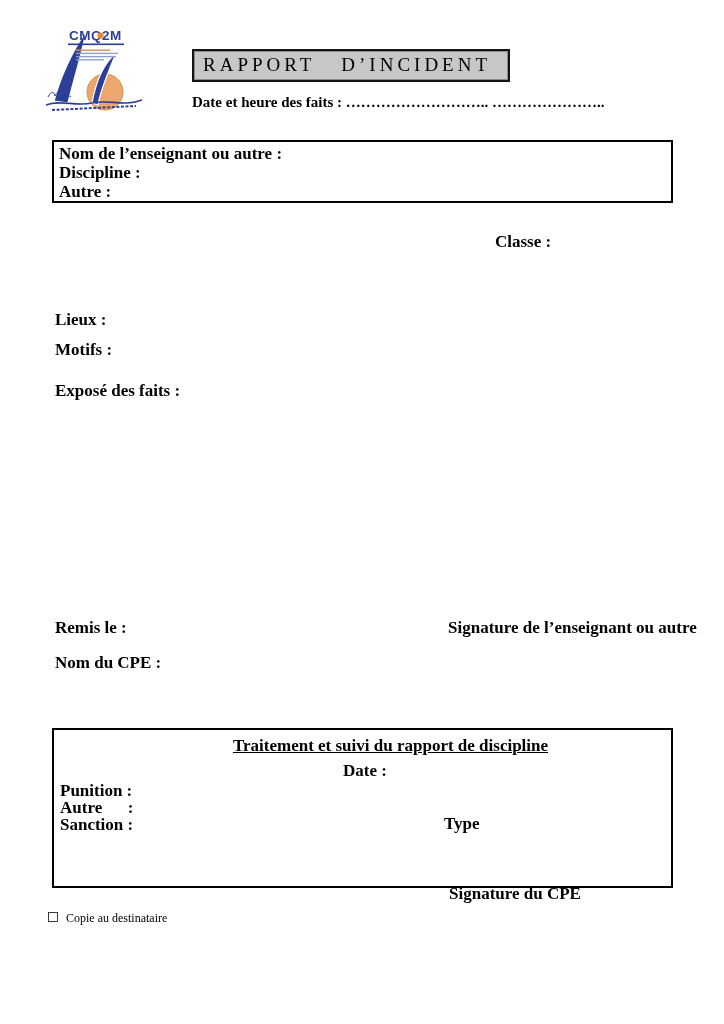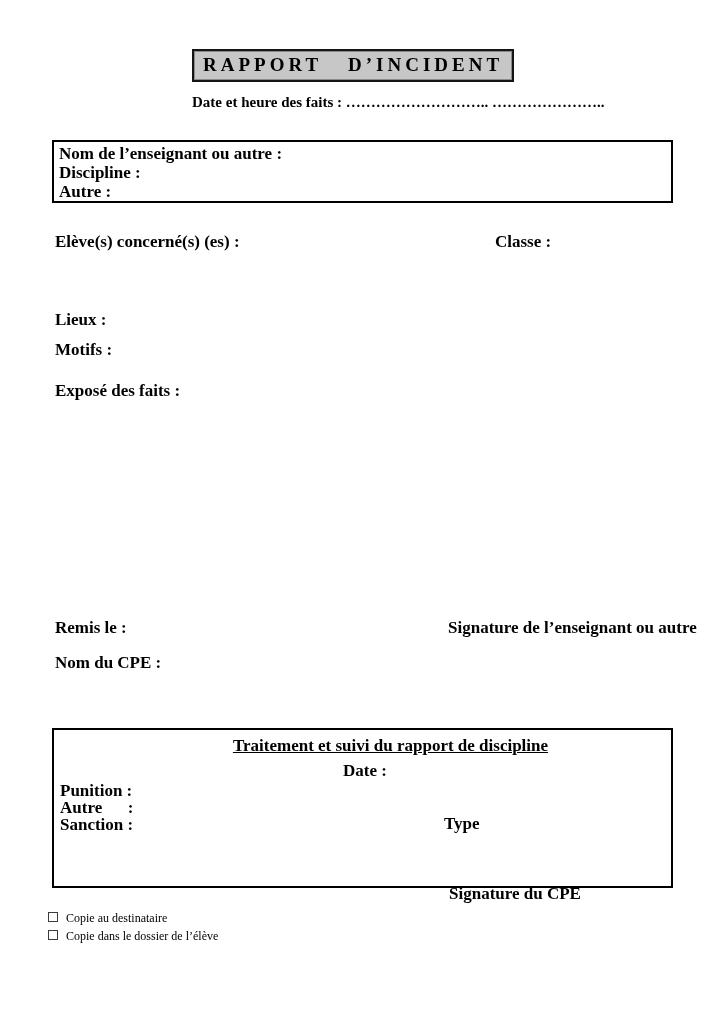--- a/index.html
+++ b/index.html
@@ -13,22 +13,22 @@
     overflow:hidden;
   }
   .abs { position:absolute; }
   .lbl { font-weight:bold; font-size:17px; line-height:19px; white-space:pre; }
   .box { position:absolute; border:2px solid #000; box-sizing:border-box; background:#fff; }
   .title-bar {
     position:absolute;
     left:192px; top:49px;
     background:#c7c7c7;
     border:2px solid #141414;
-    padding:3px 9px 4px 9px;
-    font-weight:bold;
+    padding:3px 17px 4px 9px;
+    font-weight:normal;
     font-size:19px;
     letter-spacing:4px;
     white-space:pre;
     box-shadow:0 0 0 1px #8a8a8a inset;
   }
   .date-line { left:192px; top:93px; font-size:15px; }
   .teacher-box { left:52px; top:140px; width:621px; height:63px; }
   .teacher-box .inner { padding:2px 0 0 5px; }
   .treatment-box { left:52px; top:728px; width:621px; height:160px; }
   .t-title {
@@ -45,34 +45,59 @@
     margin-right:8px;
     vertical-align:0px;
     background:#fff;
   }
 </style>
 </head>
 <body>
 
 <div class="page">
 
+  <div class="abs" style="left:44px; top:27px; width:102px; height:88px;">
+    <svg width="102" height="88" viewBox="0 0 102 88">
+
+      <circle cx="61" cy="65" r="18" fill="#eca76c"></circle>
+      <circle cx="61" cy="65" r="18" fill="none" stroke="#d98f4f" stroke-width="1"></circle>
+
+      <path d="M10,74 C16,52 28,24 42,5 C36,34 28,58 24,76 Z" fill="#2b3f97" stroke="#ffffff" stroke-width="1.2"></path>
+
+      <path d="M48,76 C52,54 60,36 72,26 C64,46 56,64 54,78 Z" fill="#2b3f97" stroke="#ffffff" stroke-width="1.2"></path>
+
+      <path d="M2,78 C16,72 32,80 48,76 C64,72 80,80 98,73" fill="none" stroke="#2b3f97" stroke-width="1.6"></path>
+
+      <path d="M4,70 C7,64 10,64 11,69 C13,64 16,66 17,70 C20,66 24,68 27,70" fill="none" stroke="#2b3f97" stroke-width="1"></path>
+
+      <path d="M8,83 L92,79" stroke="#2b3f97" stroke-width="2" stroke-dasharray="3 1.6"></path>
+
+      <text x="25" y="13" font-family="Liberation Sans, sans-serif" font-size="13.5" font-weight="bold" fill="#2b3f97" letter-spacing="0.5">CMQ2M</text>
+      <circle cx="56.5" cy="8.5" r="3" fill="#e58a2a"></circle>
+
+      <rect x="24" y="16.5" width="56" height="1.6" fill="#2b3f97"></rect>
+      <rect x="32" y="22.5" width="34" height="1.4" fill="#d98f4f"></rect>
+      <rect x="32" y="25.7" width="42" height="1.4" fill="#8ea0c6"></rect>
+      <rect x="32" y="28.9" width="40" height="1.4" fill="#8ea0c6"></rect>
+      <rect x="32" y="32.1" width="28" height="1.4" fill="#8ea0c6"></rect>
+    </svg>
+  </div>
 
   <div class="title-bar">RAPPORT   D’INCIDENT</div>
 
   <div class="abs lbl date-line">Date et heure des faits : ……………………….. …………………..</div>
 
   <div class="box teacher-box">
     <div class="inner">
       <div class="lbl">Nom de l’enseignant ou autre :</div>
       <div class="lbl">Discipline :</div>
       <div class="lbl">Autre :</div>
     </div>
   </div>
 
-  <div class="abs lbl" style="left:55px; top:232px;">Elève(s) concerné(s) (es) :</div>
   <div class="abs lbl" style="left:495px; top:232px;">Classe :</div>
 
   <div class="abs lbl" style="left:55px; top:310px;">Lieux :</div>
   <div class="abs lbl" style="left:55px; top:340px;">Motifs :</div>
   <div class="abs lbl" style="left:55px; top:381px;">Exposé des faits :</div>
 
   <div class="abs lbl" style="left:55px; top:618px;">Remis le :</div>
   <div class="abs lbl" style="left:448px; top:618px;">Signature de l’enseignant ou autre</div>
   <div class="abs lbl" style="left:55px; top:653px;">Nom du CPE :</div>
 
@@ -82,17 +107,14 @@
     <div class="abs lbl" style="left:6px; top:51px;">Punition :</div>
     <div class="abs lbl" style="left:6px; top:68px;">Autre      :</div>
     <div class="abs lbl" style="left:6px; top:85px;">Sanction :</div>
     <div class="abs lbl" style="left:390px; top:84px;">Type</div>
     <div class="abs lbl" style="left:395px; top:118px;margin-top:36px;">Signature du CPE</div>
   </div>
 
   <div class="cb-row" style="top:893px;">
     <span class="cb-square"></span><span>Copie au destinataire</span>
   </div>
-  <div class="cb-row" style="top:911px;">
-    <span class="cb-square"></span><span>Copie dans le dossier de l’élève</span>
-  </div>
 
 </div>
 
 </body></html>

